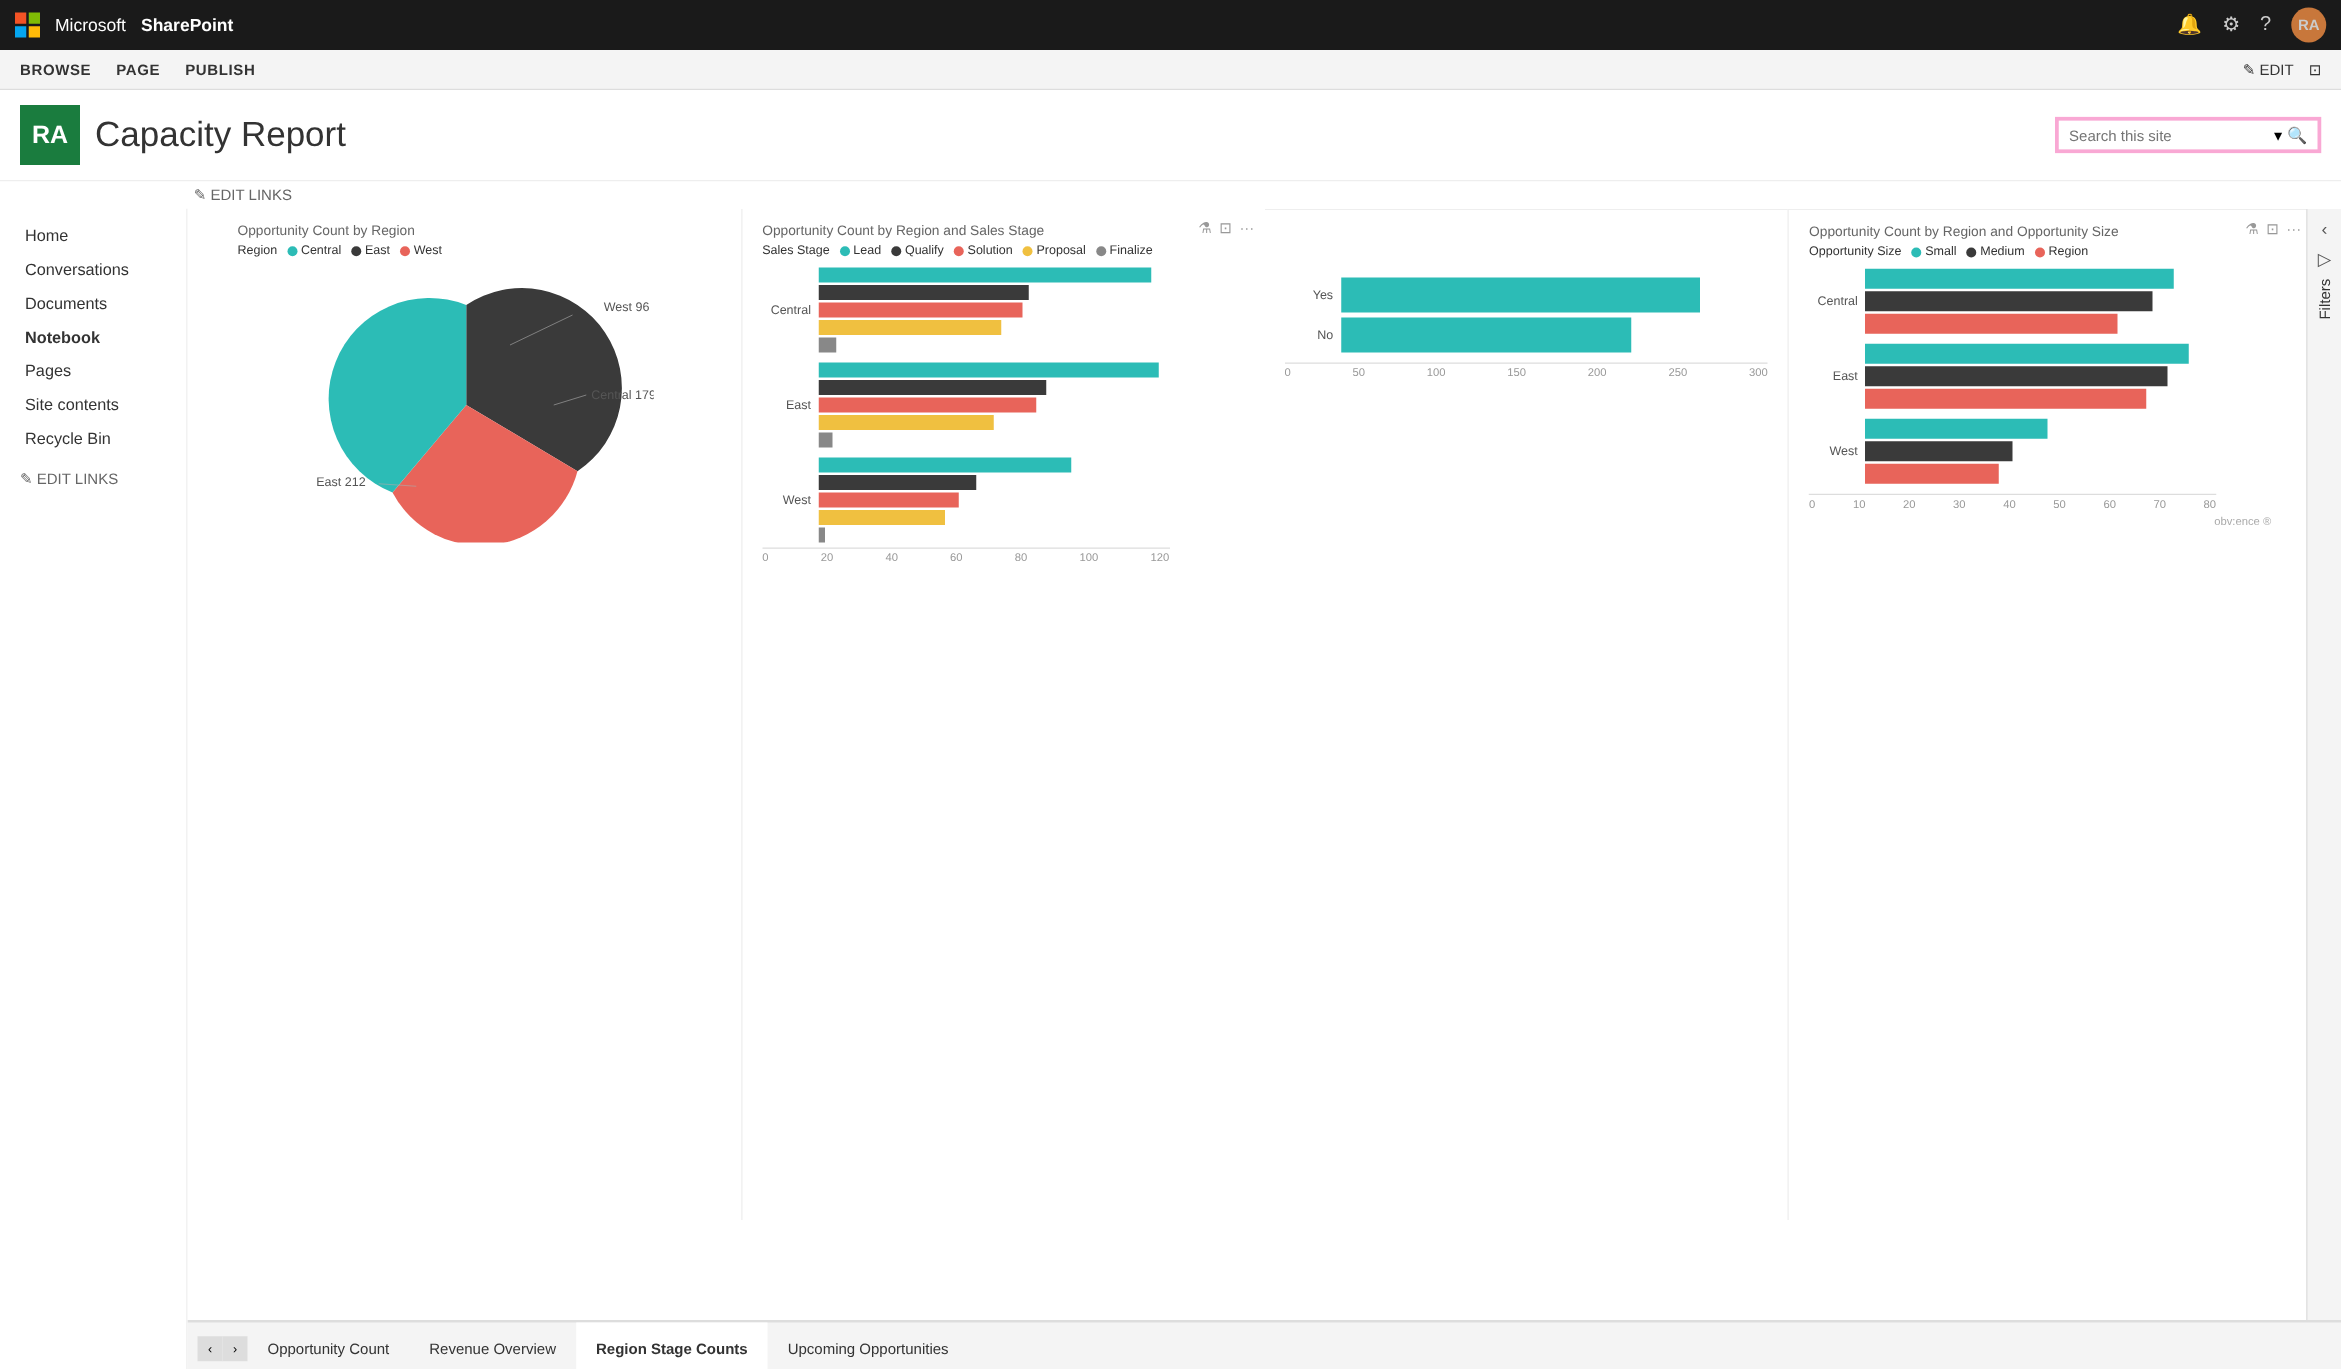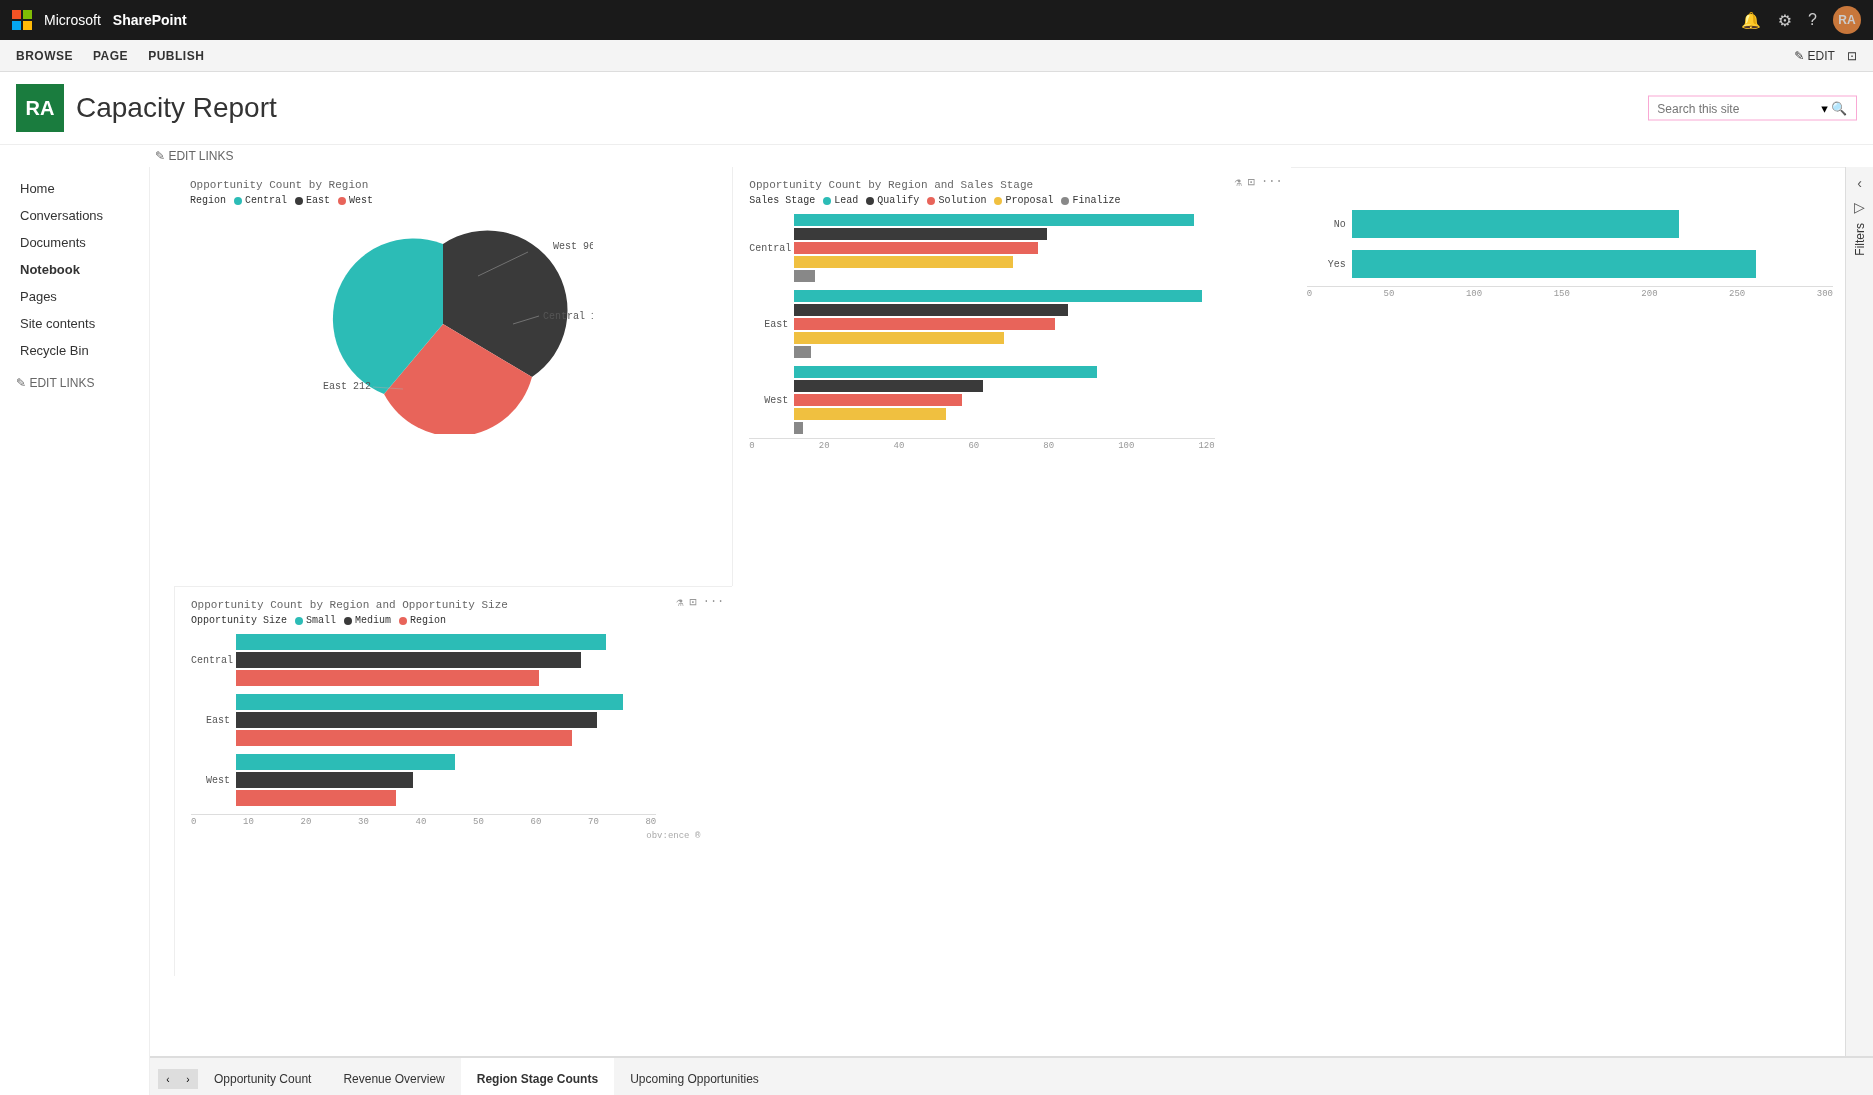--- a/index.html
+++ b/index.html
@@ -47,21 +47,21 @@
       background: #1a7c3e;
       color: #fff;
       display: flex; align-items: center; justify-content: center;
       font-size: 20px; font-weight: bold;
       flex-shrink: 0;
     }
     .site-title { font-size: 28px; color: #333; font-weight: 300; }
     .search-box {
       position: absolute; right: 16px; top: 50%; transform: translateY(-50%);
       display: flex; align-items: center;
-      border: 1px solid #f9a8d4; background: #fff;
+      border: 3px solid #f9a8d4; background: #fff;
       padding: 4px 8px; gap: 4px;
     }
     .search-box input { border: none; outline: none; font-size: 12px; width: 160px; }
 
     
     .edit-links-bar {
       padding: 4px 16px 4px 155px;
       font-size: 12px; color: #666;
     }
     .edit-links-bar span { cursor: pointer; color: #666; }
@@ -120,25 +120,24 @@
     .report-title {
       text-align: center;
       font-size: 32px;
       font-weight: 300;
       color: #333;
       padding: 16px 0 8px;
     }
 
     .charts-grid {
       display: grid;
-      grid-template-columns: 1fr 1fr 1fr;
+      grid-template-columns: 1fr 1fr 1fr 1fr;
       gap: 0;
       padding: 0 24px;
       height: calc(100% - 80px);
-      font-family: Liberation Mono, monospace;
     }
 
     .chart-panel {
       padding: 12px 16px;
       position: relative;
     }
 
     .chart-title {
       font-size: 11px;
       color: #666;
@@ -445,30 +444,30 @@
                 <span>80</span>
                 <span>100</span>
                 <span>120</span>
             </div>
           </div>
         </div>
 
         <div class="chart-panel" style="border-top:1px solid #eee;">
 
           <div class="bar-chart-container" style="padding-top:30px;">
+            <div class="bar-row" style="margin-top:12px;">
+              <div class="bar-label">Yes</div>
+              <div class="bar-track">
+                <div style="width:84%;height:28px;background:#2cbcb6;"></div>
+              </div>
+            </div>
             <div class="bar-row">
               <div class="bar-label">No</div>
               <div class="bar-track">
                 <div style="width:68%;height:28px;background:#2cbcb6;"></div>
-              </div>
-            </div>
-            <div class="bar-row" style="margin-top:12px;">
-              <div class="bar-label">Yes</div>
-              <div class="bar-track">
-                <div style="width:84%;height:28px;background:#2cbcb6;"></div>
               </div>
             </div>
             <div class="axis-line" style="margin-top:8px;">
               <span>0</span>
                 <span>50</span>
                 <span>100</span>
                 <span>150</span>
                 <span>200</span>
                 <span>250</span>
                 <span>300</span>

